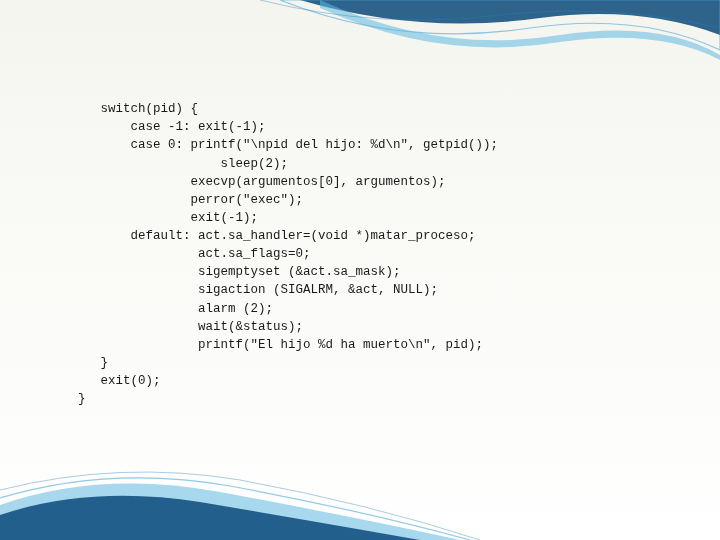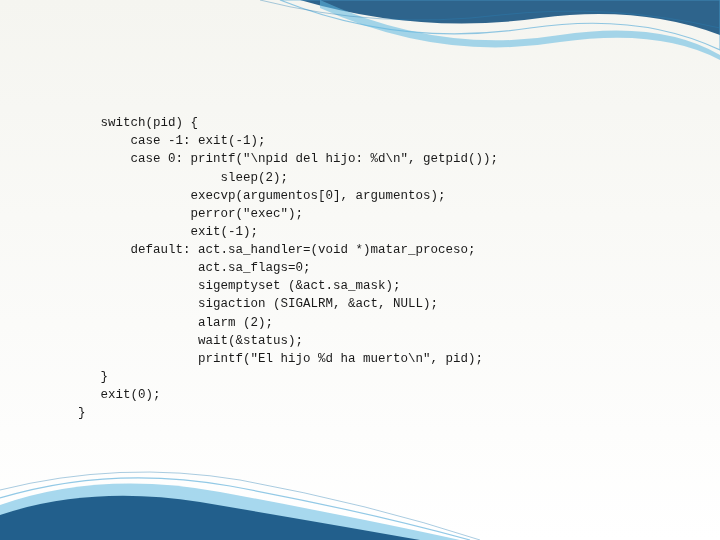--- a/index.html
+++ b/index.html
@@ -22,21 +22,21 @@
   .wave-bottom {
     position: absolute;
     bottom: 0;
     left: 0;
     width: 100%;
     height: 90px;
     pointer-events: none;
   }
   .code-container {
     position: absolute;
-    top: 96px;
+    top: 82px;
     left: 78px;
     font-family: "Courier New", Courier, monospace;
     font-size: 12.5px;
     line-height: 1.45;
     color: #1a1a1a;
     white-space: pre;
   }
 </style>
 </head>
 <body>

